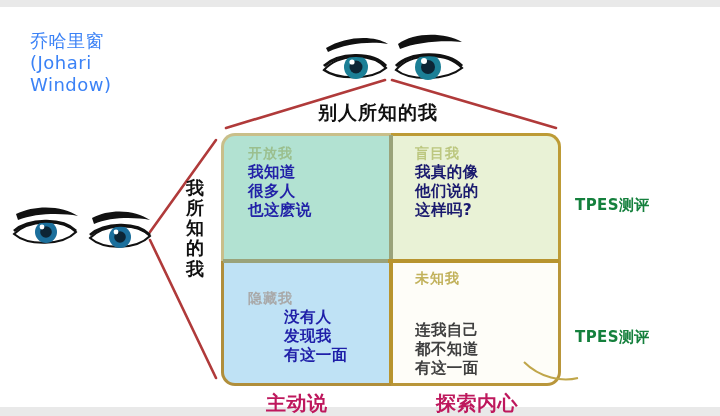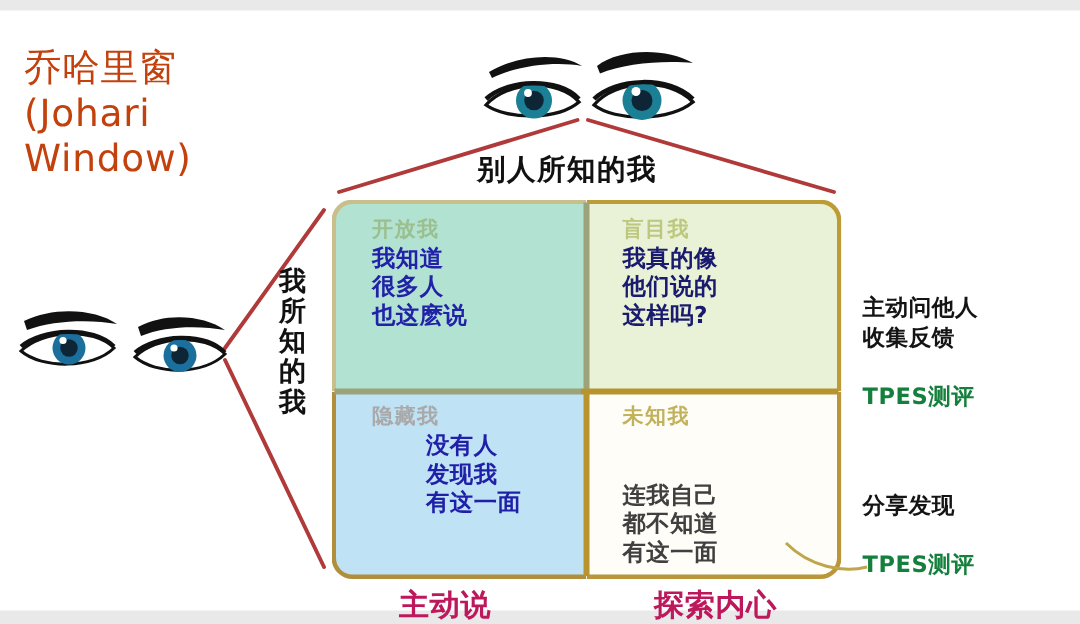--- a/index.html
+++ b/index.html
@@ -27,25 +27,25 @@
     background: #e9e9e9;
   }
   .band-bottom {
     position: absolute; left: 0; bottom: 0; width: 720px; height: 9px;
     background: #e9e9e9;
   }
 
   
   #title {
     position: absolute;
-    left: 16px;
+    left: 30px;
     top: 30px;
     width: 180px;
-    color: #c2410c;
-    font-size: 25px;
+    color: #3b82f6;
+    font-size: 18px;
     line-height: 1.22;
     letter-spacing: 0.5px;
     white-space: pre-line;
     font-family: "DejaVu Sans", "Liberation Sans", sans-serif;
   }
 
   
   #redlines {
     position: absolute;
     left: 0; top: 0;
@@ -269,21 +269,21 @@
       <div class="quad-inner">
         <div class="q-title" style="color: rgb(188, 199, 127);">盲目我</div>
         <div class="q-body" style="color: rgb(26, 26, 110);">我真的像
 他们说的
 这样吗?</div>
       </div>
     </div>
 
     <div class="quad" id="q-hidden" style="background: rgb(191, 226, 245);">
       <div class="quad-inner">
-        <div class="q-title" style="color: rgb(169, 169, 169);">隐藏我</div>
+        <div class="q-title" style="color: rgb(169, 169, 169); margin-top: 20px;">隐藏我</div>
         <div class="q-body" style="color: rgb(31, 31, 168); margin-left: 36px;">没有人
 发现我
 有这一面</div>
       </div>
     </div>
 
     <div class="quad" id="q-unknown" style="background: rgb(254, 253, 248);">
       <div class="quad-inner">
         <div class="q-title" style="color: rgb(194, 178, 92);">未知我</div>
         <div class="q-body" style="color: #404040; margin-top: 35px;">连我自己
@@ -293,26 +293,23 @@
     </div>
 
     <div class="divider-v"></div>
     <div class="divider-h"></div>
   </div>
 
   <div class="bottom-label" id="bl-left">主动说</div>
   <div class="bottom-label" id="bl-right">探索内心</div>
 
   <div class="note" id="note-top">
-    <span class="dark">主动问他人
-收集反馈</span>
     <span class="link">TPES测评</span>
   </div>
   <div class="note" id="note-bottom">
-    <span class="dark">分享发现</span>
     <span class="link">TPES测评</span>
   </div>
 
   <svg id="wm-swoosh" viewBox="0 0 60 30">
     <path d="M2 4 C18 20, 40 24, 56 20" fill="none" stroke="#c0a64a" stroke-width="2"></path>
   </svg>
 
 </div>
 
 </body></html>

